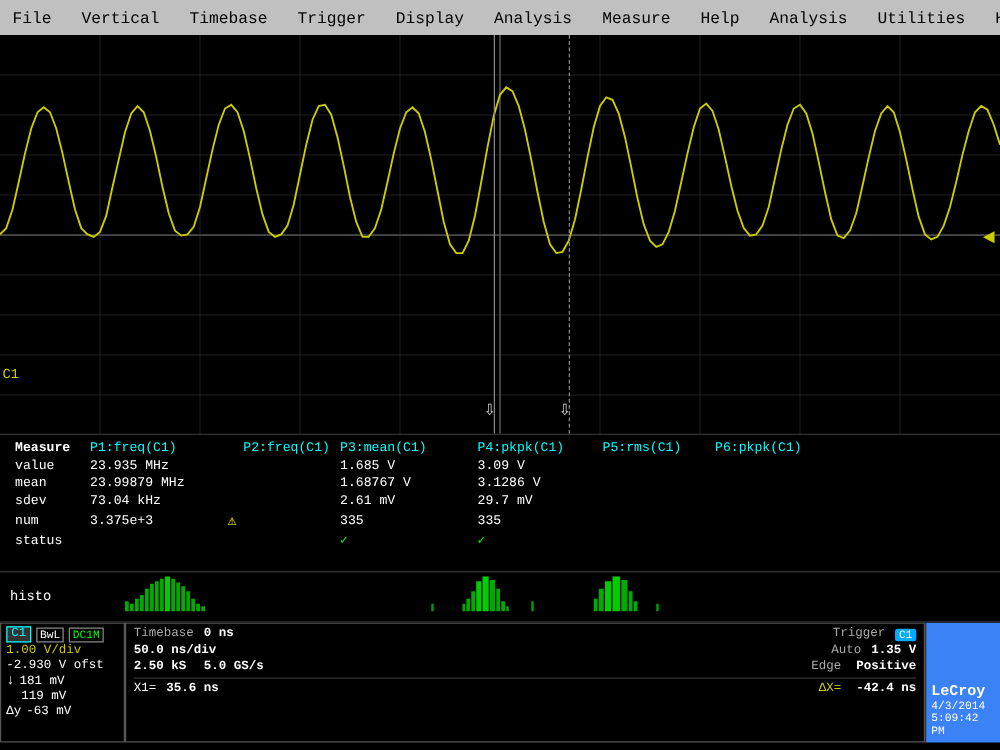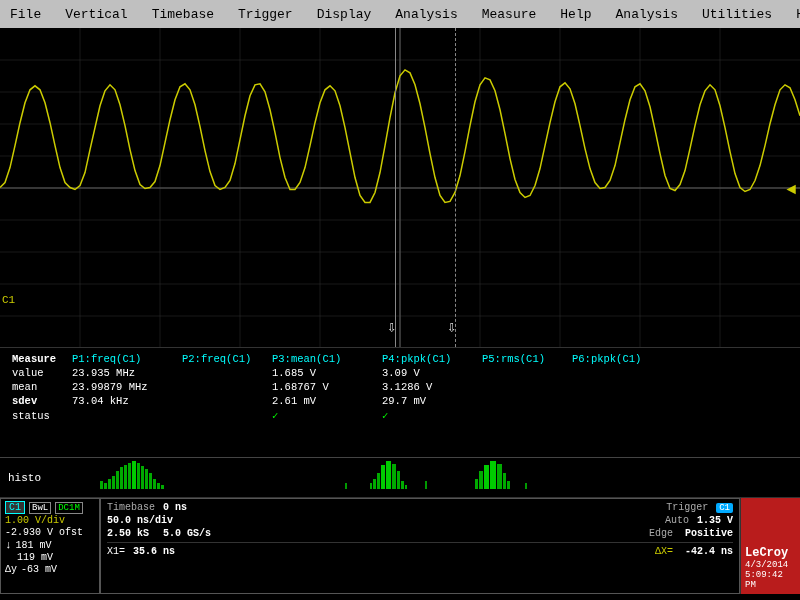--- a/index.html
+++ b/index.html
@@ -202,21 +202,21 @@
       height: 1px;
       background: #333;
       margin: 1px 0;
     }
     .scope-x { color: #fff; font-size: 10px; font-family: Liberation Mono, monospace; }
     .scope-delta { color: #cccc00; font-size: 10px; }
 
     
     #branding {
       width: 60px;
-      background: #b91c1c;
+      background: #3b82f6;
       border-left: 1px solid #333;
       display: flex;
       flex-direction: column;
       justify-content: flex-end;
       padding: 4px;
     }
     .lecroy-text {
       color: #fff;
       font-size: 12px;
       font-weight: bold;
@@ -289,21 +289,21 @@
 
   <div id="trigger-arrow">◄</div>
 </div>
 
 <div id="measurements">
   <table>
     <thead>
       <tr>
         <td class="meas-header" style="width:60px;font-weight:bold;">Measure</td>
         <td class="meas-cyan" style="width:110px;">P1:freq(C1)</td>
-        <td class="meas-cyan" style="width:90px;">P2:freq(C1)</td>
+        <td class="meas-cyan" style="width:90px;text-align:right;">P2:freq(C1)</td>
         <td class="meas-cyan" style="width:110px;">P3:mean(C1)</td>
         <td class="meas-cyan" style="width:100px;">P4:pkpk(C1)</td>
         <td class="meas-cyan" style="width:90px;">P5:rms(C1)</td>
         <td class="meas-cyan">P6:pkpk(C1)</td>
       </tr>
     </thead>
     <tbody>
       <tr>
         <td style="color:#fff;">value</td>
         <td style="color:#fff;">23.935 MHz</td>
@@ -316,25 +316,34 @@
       <tr>
         <td style="color:#fff;">mean</td>
         <td style="color:#fff;">23.99879 MHz</td>
         <td style="color:#fff;"></td>
         <td style="color:#fff;">1.68767 V</td>
         <td style="color:#fff;">3.1286 V</td>
         <td style="color:#fff;"></td>
         <td style="color:#fff;"></td>
       </tr>
       <tr>
-        <td style="color:#fff;font-weight:bold;">sdev</td>
+        <td style="color:#fff;">sdev</td>
         <td style="color:#fff;margin-left:44px;">73.04 kHz</td>
         <td style="color:#fff;"></td>
         <td style="color:#fff;">2.61 mV</td>
         <td style="color:#fff;">29.7 mV</td>
+        <td style="color:#fff;"></td>
+        <td style="color:#fff;"></td>
+      </tr>
+      <tr>
+        <td style="color:#fff;">num</td>
+        <td style="color:#fff;">3.375e+3</td>
+        <td style="color:#ffff00;font-size:12px;">⚠</td>
+        <td style="color:#fff;">335</td>
+        <td style="color:#fff;">335</td>
         <td style="color:#fff;"></td>
         <td style="color:#fff;"></td>
       </tr>
       <tr>
         <td style="color:#fff;">status</td>
         <td style="color:#fff;"></td>
         <td style="color:#fff;"></td>
         <td style="color:#00ff00;">✓</td>
         <td style="color:#00ff00;">✓</td>
         <td style="color:#fff;"></td>

